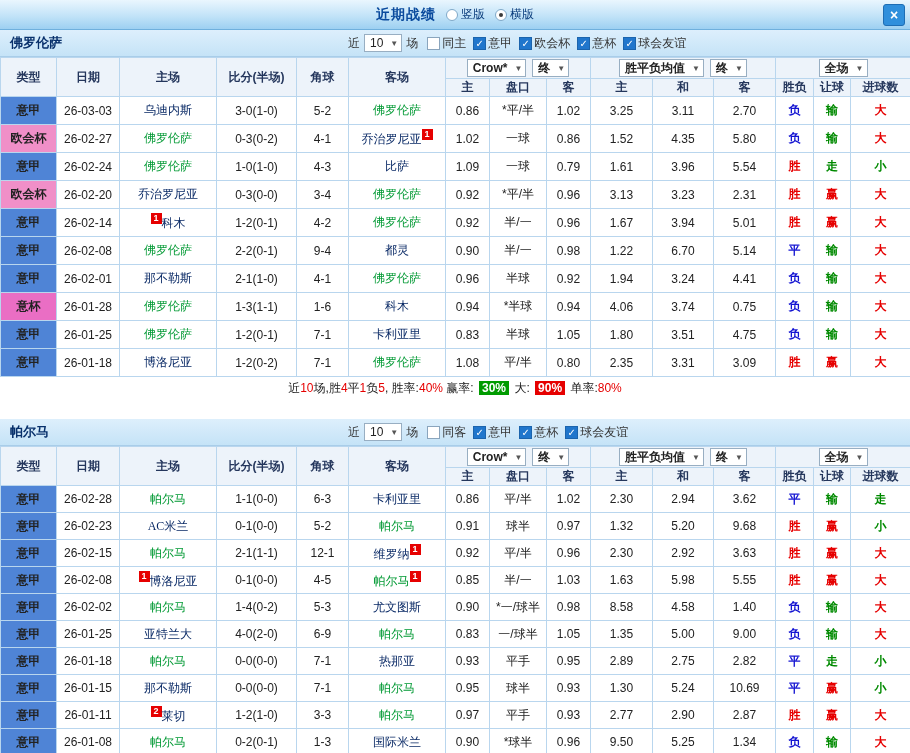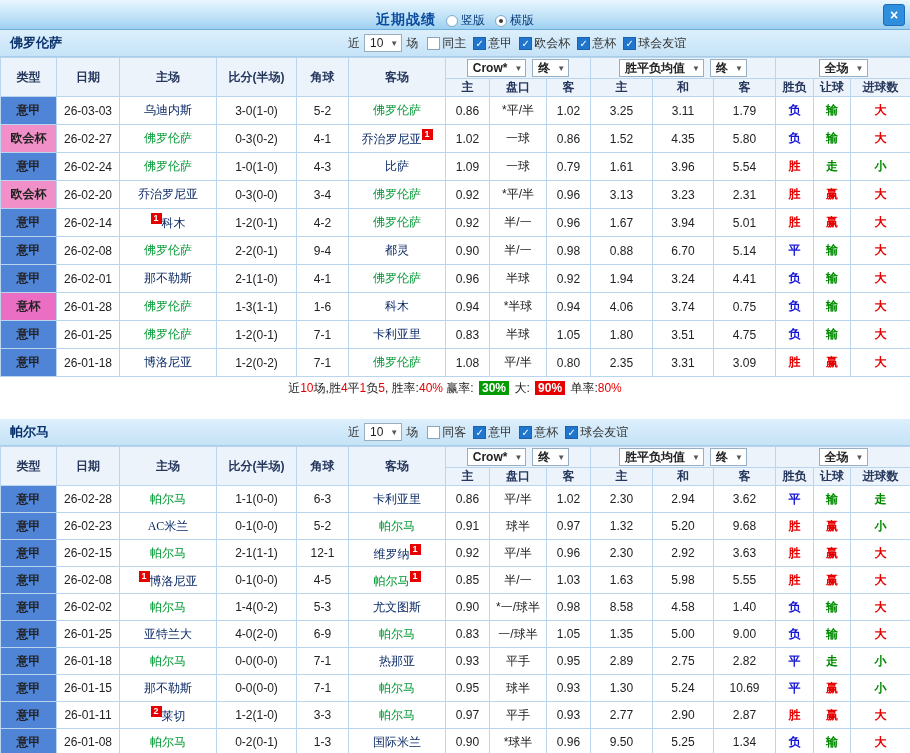--- a/index.html
+++ b/index.html
@@ -2,21 +2,21 @@
 <html><head>
 <meta charset="utf-8">
 <style>
   * { box-sizing: border-box; margin: 0; padding: 0; }
   html,body { width: 910px; height: 753px; overflow: hidden; background:#fff;
     font-family:"Liberation Sans","DejaVu Sans",sans-serif; }
 
   
   .titlebar { height:30px; background:linear-gradient(180deg,#eaf6fe 0%,#c2e3f8 55%,#9dd0f1 100%);
     border-bottom:1px solid #6fb0dd; position:relative; }
-  .tcenter { position:absolute; inset:0; display:flex; align-items:flex-end; justify-content:center; gap:10px;border-radius:7px; }
+  .tcenter { position:absolute; inset:0; display:flex; align-items:center; justify-content:center; gap:10px;border-radius:7px; }
   .ttl { font-size:14px; font-weight:700; color:#0a4a9d; letter-spacing:1px; }
   .radio-wrap { display:inline-flex; align-items:center; gap:3px; cursor:pointer; color:#0d3f7e; font-size:12px; }
   .radio { width:12px; height:12px; border-radius:50%; background:#fff; border:1px solid #7fa9c9; display:inline-block; position:relative; }
   .radio.sel::after { content:""; position:absolute; inset:3px; border-radius:50%; background:#3a3a3a; }
   .close { position:absolute; right:5px; top:4px; width:22px; height:22px; background:#2f8fdc; color:#fff;
     border:1px solid #1d6db4; border-radius:3px; font:700 14px/18px "Liberation Sans",sans-serif; cursor:pointer; }
 
   
   .secbar { height:27px; background:linear-gradient(180deg,#ddeffc,#c5e3f7); border-bottom:1px solid #a9cde9;
     position:relative; display:flex; align-items:center; }
@@ -190,21 +190,21 @@
           <td class="date">26-03-03</td>
           <td class="team"><span class="nm">乌迪内斯</span></td>
           <td class="score">3-0(1-0)</td>
           <td class="corner">5-2</td>
           <td class="team"><span class="hl">佛罗伦萨</span></td>
           <td class="odd">0.86</td>
           <td class="pan">*平/半</td>
           <td class="odd">1.02</td>
           <td class="odd">3.25</td>
           <td class="odd">3.11</td>
-          <td class="odd">1.79</td>
+          <td class="odd">2.70</td>
           <td class="res" style="color: rgb(20, 20, 210);">负</td>
           <td class="res" style="color: rgb(0, 138, 0);">输</td>
           <td class="res" style="color: rgb(230, 0, 0);">大</td>
         </tr>
         <tr>
           <td class="lg" style="background: rgb(240, 143, 200);">欧会杯</td>
           <td class="date">26-02-27</td>
           <td class="team"><span class="hl">佛罗伦萨</span></td>
           <td class="score">0-3(0-2)</td>
           <td class="corner">4-1</td>
@@ -273,21 +273,21 @@
         <tr>
           <td class="lg" style="background: rgb(79, 132, 214);">意甲</td>
           <td class="date">26-02-08</td>
           <td class="team"><span class="hl">佛罗伦萨</span></td>
           <td class="score">2-2(0-1)</td>
           <td class="corner">9-4</td>
           <td class="team"><span class="nm">都灵</span></td>
           <td class="odd">0.90</td>
           <td class="pan">半/一</td>
           <td class="odd">0.98</td>
-          <td class="odd">0.88</td>
+          <td class="odd">1.22</td>
           <td class="odd">6.70</td>
           <td class="odd">5.14</td>
           <td class="res" style="color: rgb(20, 20, 210);">平</td>
           <td class="res" style="color: rgb(0, 138, 0);">输</td>
           <td class="res" style="color: rgb(230, 0, 0);">大</td>
         </tr>
         <tr>
           <td class="lg" style="background: rgb(79, 132, 214);">意甲</td>
           <td class="date">26-02-01</td>
           <td class="team"><span class="nm">那不勒斯</span></td>

